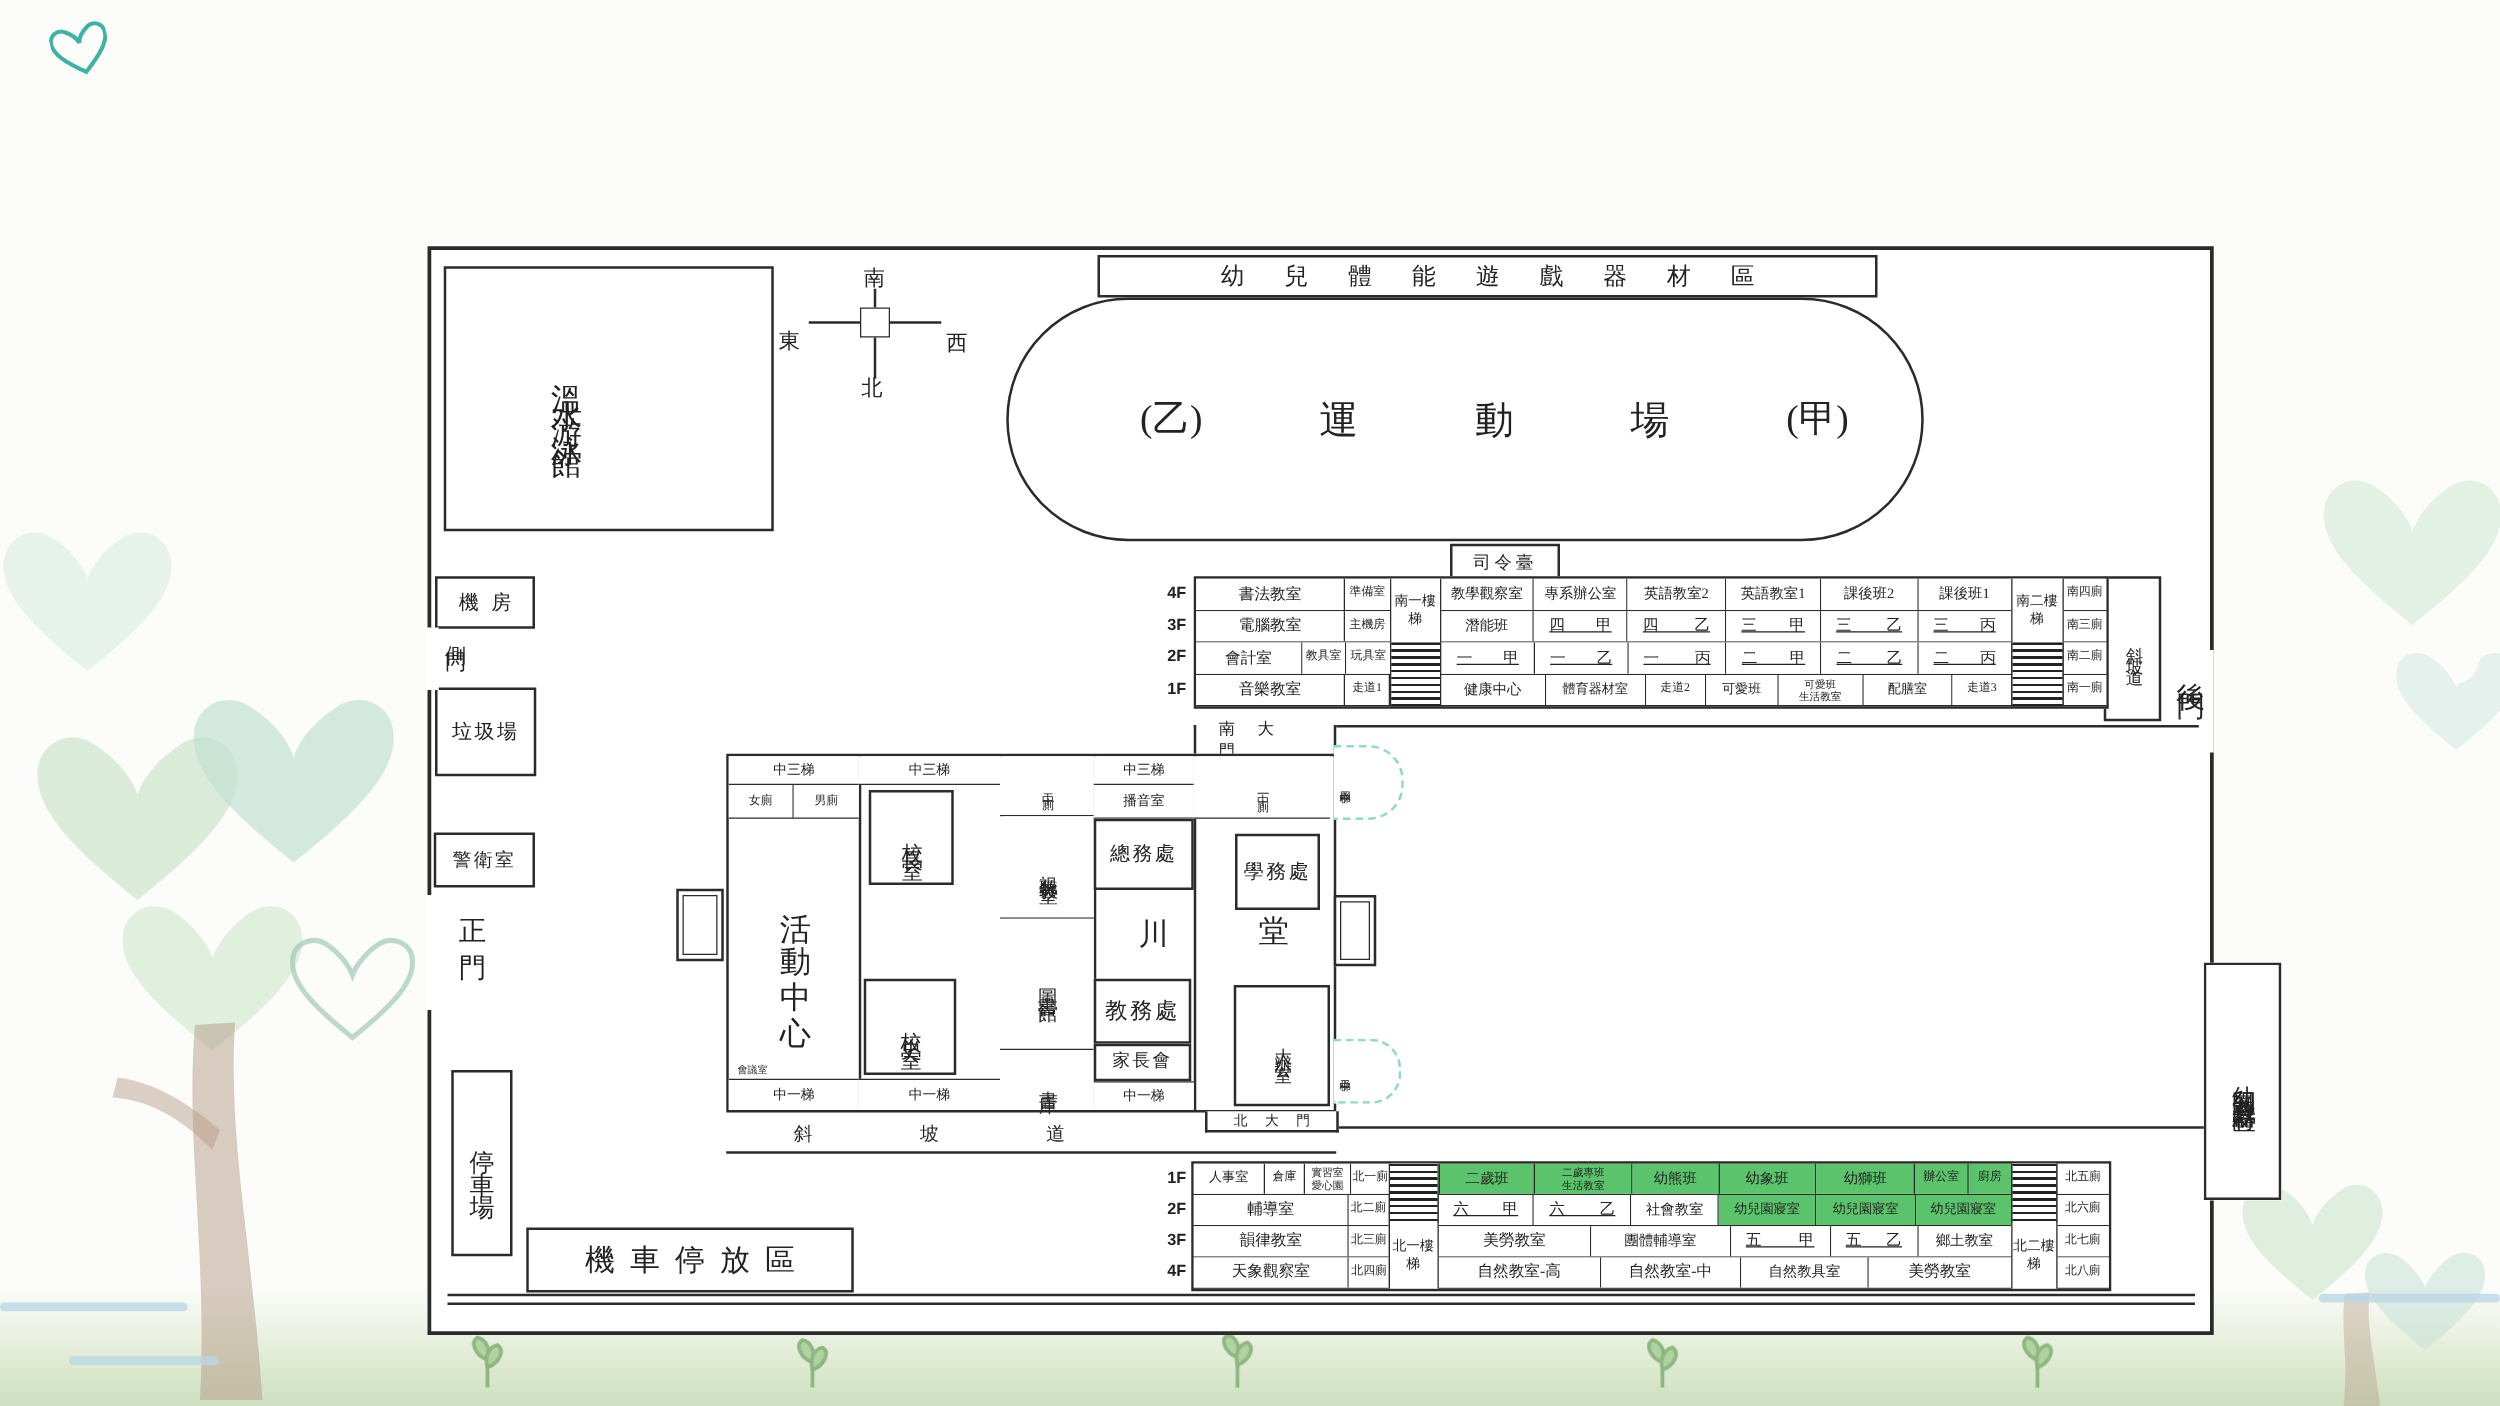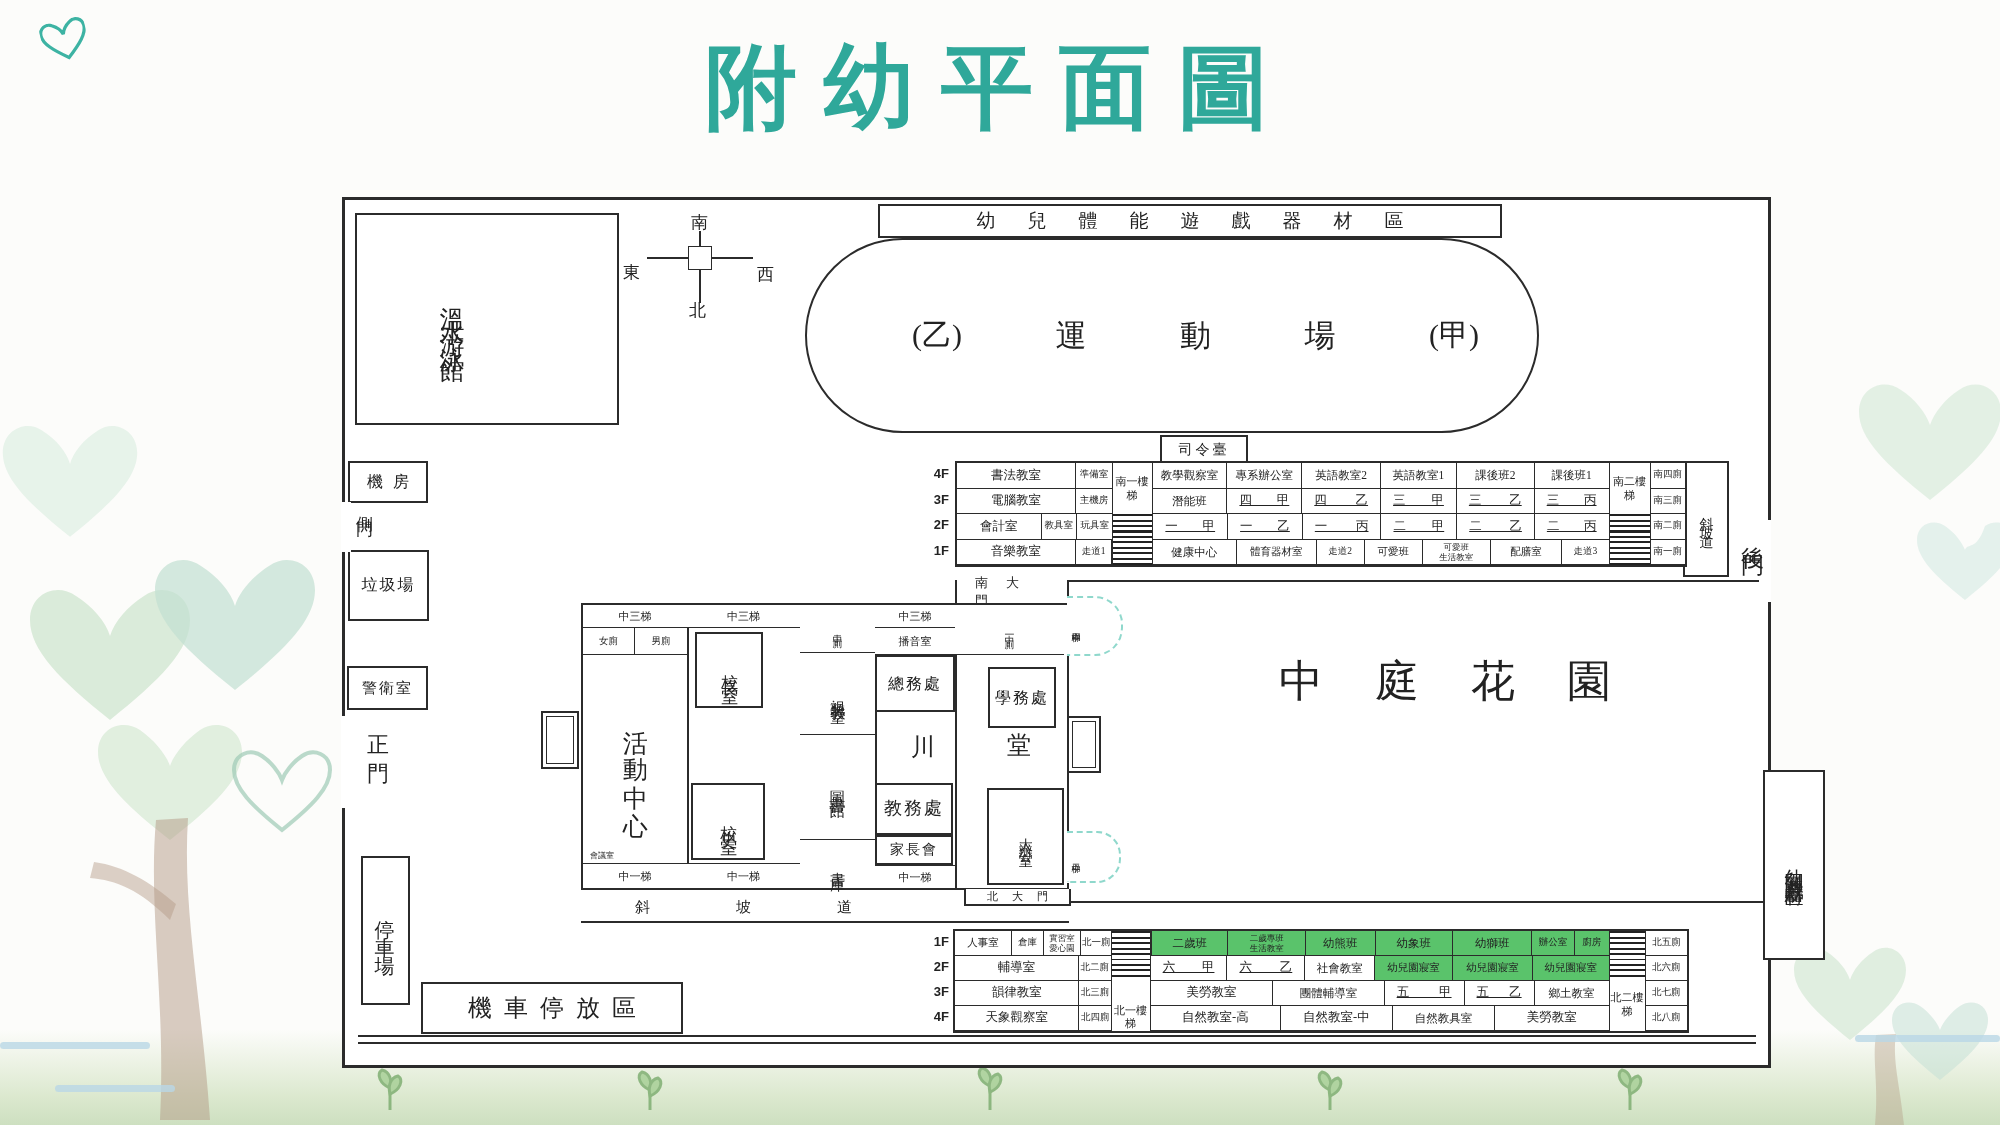--- a/index.html
+++ b/index.html
@@ -116,21 +116,20 @@
           <path d="M10 22 C20 18 24 8 18 4 C10 6 8 14 10 22 Z"></path>
         </g>
     <g transform="translate(1280,10)">
           <line x1="10" y1="40" x2="10" y2="14"></line>
           <path d="M10 18 C0 14 -4 4 2 0 C10 2 12 10 10 18 Z"></path>
           <path d="M10 24 C20 20 24 10 18 6 C10 8 8 16 10 24 Z"></path>
         </g>
   </g>
 </svg>
 
-<div class="page-title">附幼平面圖</div>
 
 <div class="map">
 
   <div class="box" style="left:533px;top:4px;width:620px;height:30px;font-size:19px;">
     <span style="letter-spacing:32px;padding-left:32px;">幼兒體能遊戲器材區</span>
   </div>
 
   <div class="box" style="left:10px;top:13px;width:260px;height:208px;border-width:2.6px;">
     <span class="v" style="font-size:25px;letter-spacing:13px;margin-right:70px;">溫水游泳館</span>
   </div>
@@ -314,23 +313,20 @@
     <span class="v" style="font-size:14px;letter-spacing:9px;">斜坡道</span>
   </div>
 
   <div class="gatepatch" style="left:1414px;top:320px;width:12px;height:82px;"></div>
   <span class="v abs" style="left:1392px;top:328px;font-size:23px;letter-spacing:8px;z-index:7;">後門</span>
 
   <div class="hline" style="left:610px;top:380px;width:811px;"></div>
   <div class="hline" style="left:722px;top:701px;width:699px;"></div>
   <div class="hline" style="left:236px;top:721px;width:488px;"></div>
 
-  <div class="abs" style="left:820px;top:452px;width:560px;text-align:center;font-size:44px;">
-    <span style="letter-spacing:52px;padding-left:52px;">中庭花園</span>
-  </div>
 
   <div class="abs" style="left:610px;top:380px;width:110px;height:23px;border-left:2.2px solid #2b2b2b;border-right:2.2px solid #2b2b2b;
               display:flex;align-items:center;justify-content:center;font-size:13px;background:#fff;">
     <span style="letter-spacing:18px;padding-left:18px;">南大門</span>
   </div>
 
   <div class="bld">
     <div class="vline" style="left:104px;top:0;height:283px;"></div>
     <div class="vline" style="left:217px;top:0;height:283px;"></div>
     <div class="vline" style="left:292px;top:0;height:283px;"></div>
@@ -565,21 +561,21 @@
       <div class="c" style="flex:115">
             <span>美勞教室</span>
           </div>
       <div class="c sp" style="width:35px"></div>
       <div class="c f9" style="flex:42">
             <span>北八廁</span>
           </div>
     </div>
 
     <div class="staircol hx" style="left:155.6px;top:0;width:38px;height:48px;"></div>
-    <div class="staircol" style="left:155.6px;top:48px;width:38px;height:52px;align-items:flex-end;">
+    <div class="staircol" style="left:155.6px;top:48px;width:38px;height:52px;">
           <span>北一樓梯</span>
         </div>
     <div class="staircol hx" style="left:653.6px;top:0;width:35px;height:48px;"></div>
     <div class="staircol" style="left:653.6px;top:48px;width:35px;height:52px;">
           <span>北二樓梯</span>
         </div>
   </div>
 
   <div class="abs" style="left:13px;top:835px;width:1398px;height:5px;border-top:2.6px solid #2b2b2b;border-bottom:2.6px solid #2b2b2b;"></div>
 

